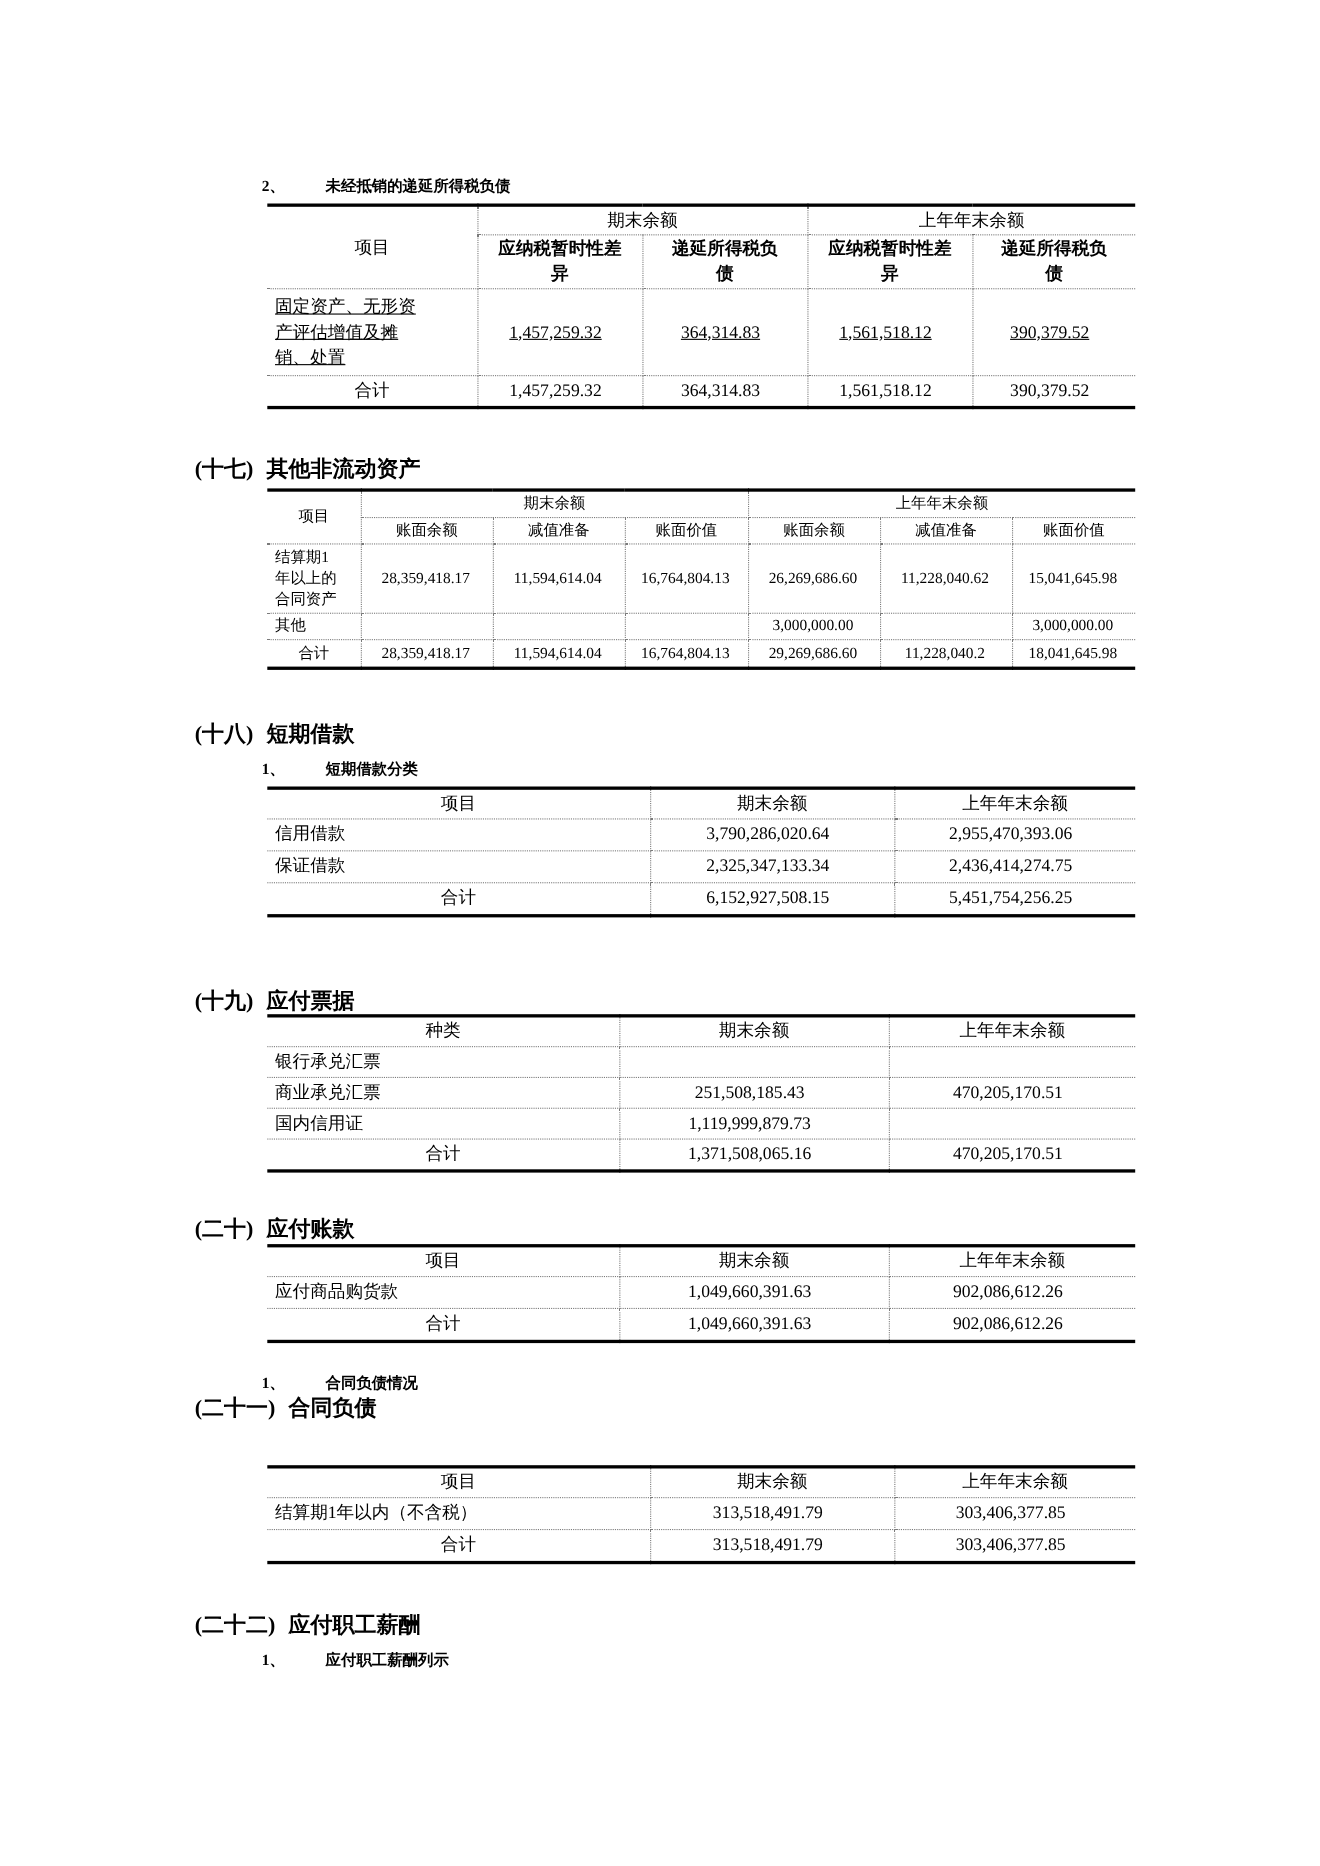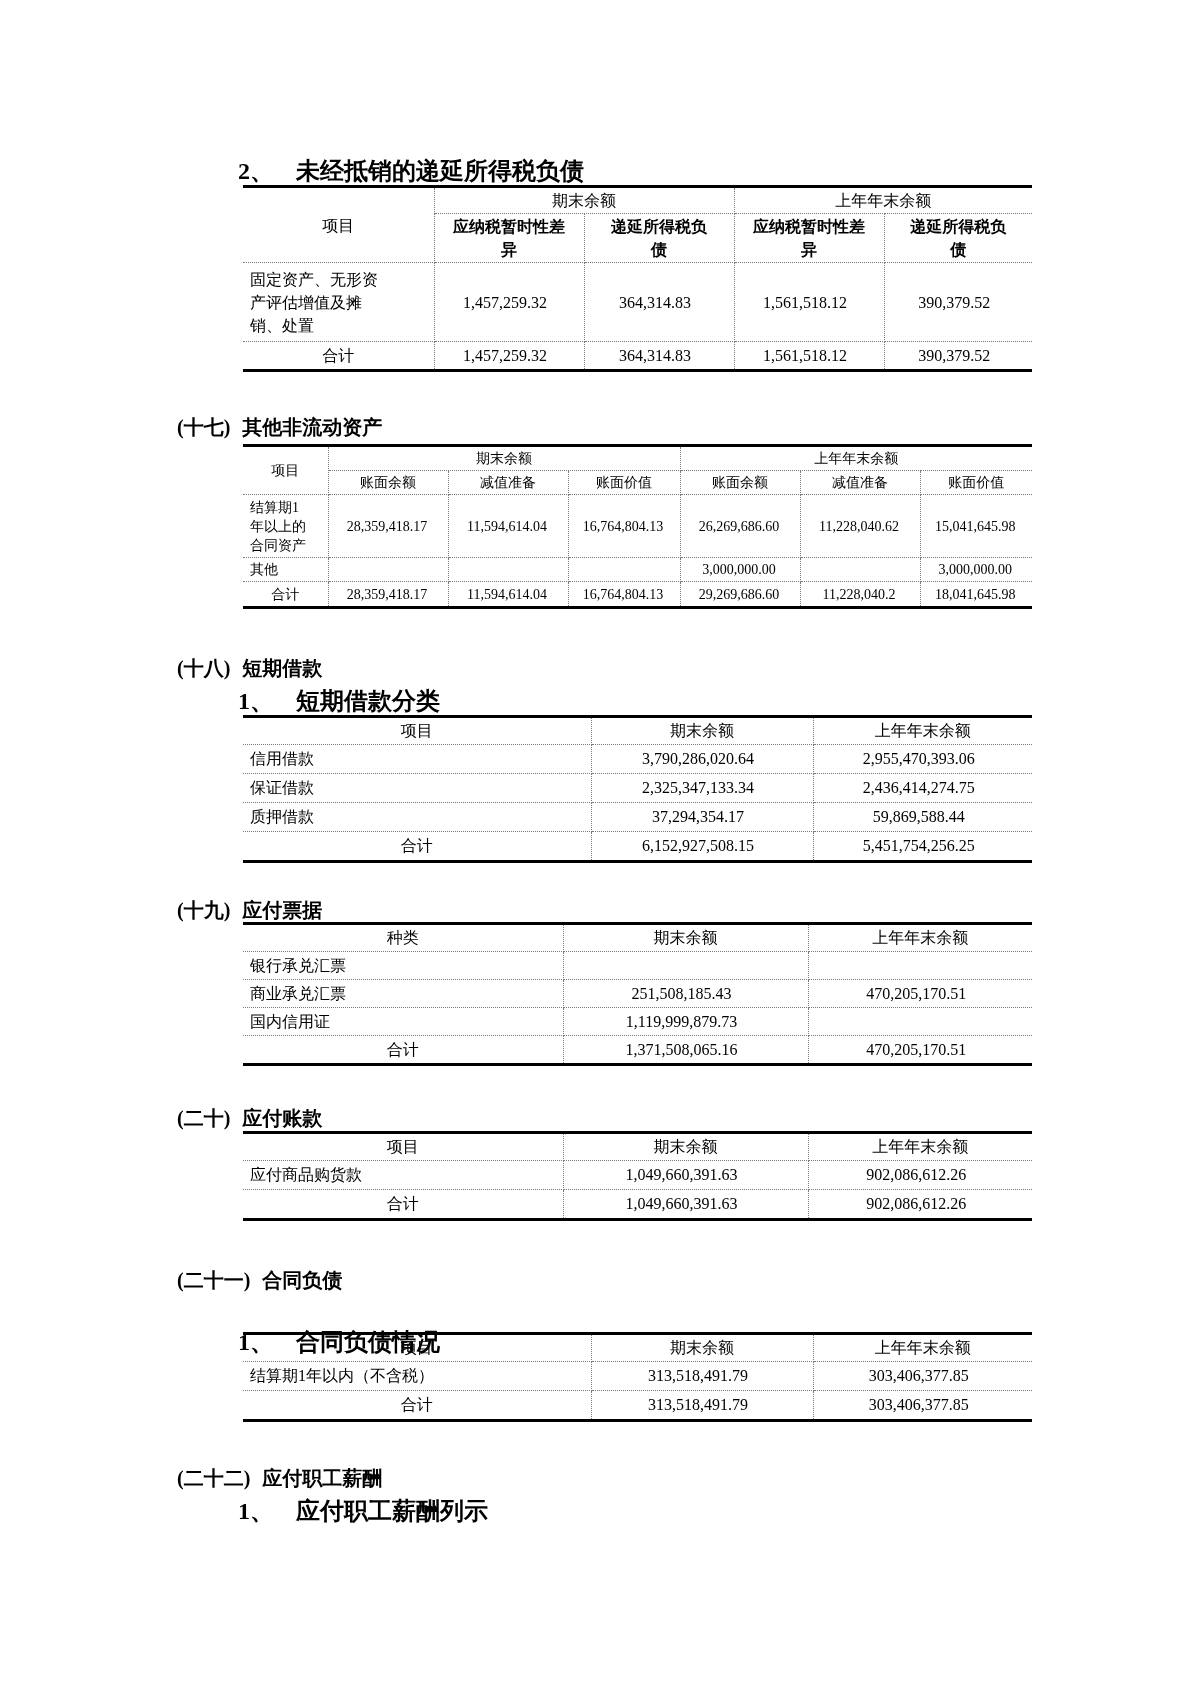--- a/index.html
+++ b/index.html
@@ -14,21 +14,21 @@
   
   .sec{
     position:absolute;left:177px;
     font-size:20px;font-weight:bold;line-height:26px;
     white-space:nowrap;
   }
   .sec .sec-num{display:inline-block;margin-right:12px;}
   
   .sub{
     position:absolute;left:238px;
-    font-size:24px;font-weight:bold;line-height:22px;
+    font-size:14px;font-weight:bold;line-height:22px;
     white-space:nowrap;
   }
   .sub .sub-num{display:inline-block;width:58px;}
   
   table.tbl{
     position:absolute;left:243px;width:789px;
     border-collapse:collapse;table-layout:fixed;
     border-top:3px solid #000;border-bottom:3px solid #000;
   }
   table.tbl td{
@@ -40,21 +40,21 @@
   table.tbl td:first-child{border-left:none;}
   table.tbl td:last-child{border-right:none;}
   .c{text-align:center;}
   .i{text-align:left;padding-left:7px !important;}
   .n{text-align:center;padding-right:12px !important;}
   .pre{white-space:pre-line;}
   
   .t1{font-size:16px;line-height:23px;}
   .t1 .r-head1 td{height:22px;}
   .t1 .r-head2 td{height:46px;font-weight:bold;}
-  .t1 .r-data td{height:76px;}
+  .t1 .r-data td{height:76px;text-decoration:underline;}
   .t1 .r-total td{height:25px;}
   
   .t2{font-size:14px;line-height:19px;}
   .t2 td.n{padding-right:6px !important;}
   .t2 .r-head1 td,.t2 .r-head2 td{height:21px;}
   .t2 .r-data td{height:60px;}
   .t2 .r-other td{height:21px;}
   .t2 .r-total td{height:22px;}
   
   .t3,.t4,.t5,.t6{font-size:16px;line-height:22px;}
@@ -198,25 +198,20 @@
       <td class="i">信用借款</td>
       <td class="n">3,790,286,020.64</td>
       <td class="n">2,955,470,393.06</td>
     </tr>
     <tr class="r">
       <td class="i">保证借款</td>
       <td class="n">2,325,347,133.34</td>
       <td class="n">2,436,414,274.75</td>
     </tr>
     <tr class="r">
-      <td class="i">质押借款</td>
-      <td class="n">37,294,354.17</td>
-      <td class="n">59,869,588.44</td>
-    </tr>
-    <tr class="r">
       <td class="c">合计</td>
       <td class="n">6,152,927,508.15</td>
       <td class="n">5,451,754,256.25</td>
     </tr>
   </tbody>
     </table>
 
   <div class="sec" style="top:897px">
     <span class="sec-num">(十九)</span><span class="sec-title">应付票据</span>
   </div>
@@ -281,21 +276,21 @@
       <td class="c">合计</td>
       <td class="n">1,049,660,391.63</td>
       <td class="n">902,086,612.26</td>
     </tr>
   </tbody>
     </table>
 
   <div class="sec" style="top:1267px">
     <span class="sec-num">(二十一)</span><span class="sec-title">合同负债</span>
   </div>
-  <div class="sub" style="top:1331px">
+  <div class="sub" style="top:1248px">
     <span class="sub-num">1、</span><span class="sub-title">合同负债情况</span>
   </div>
 
   <table class="tbl t6" style="top:1332px">
     <colgroup>
         <col style="width:348px">
         <col style="width:222px">
         <col style="width:219px">
       </colgroup>
     <tbody>

